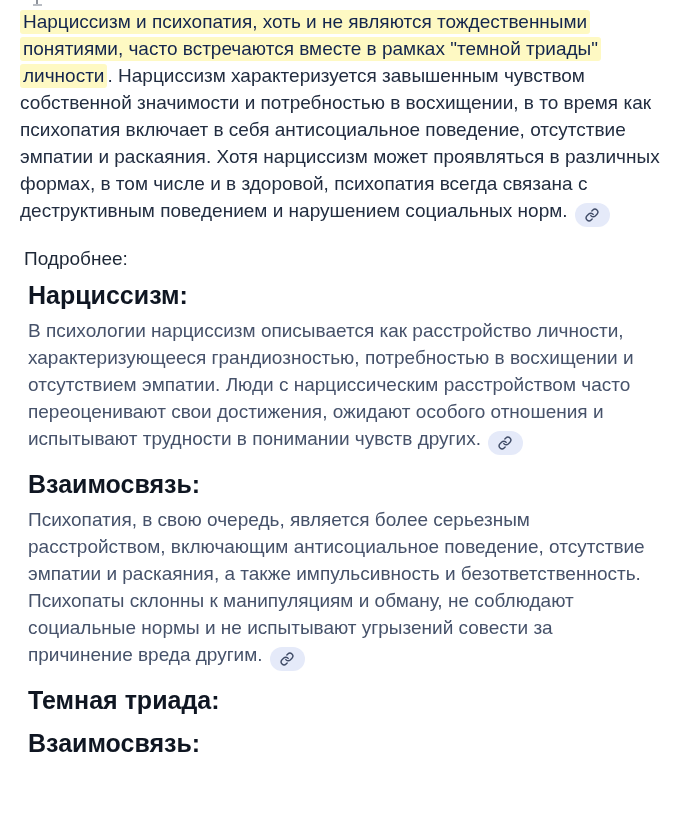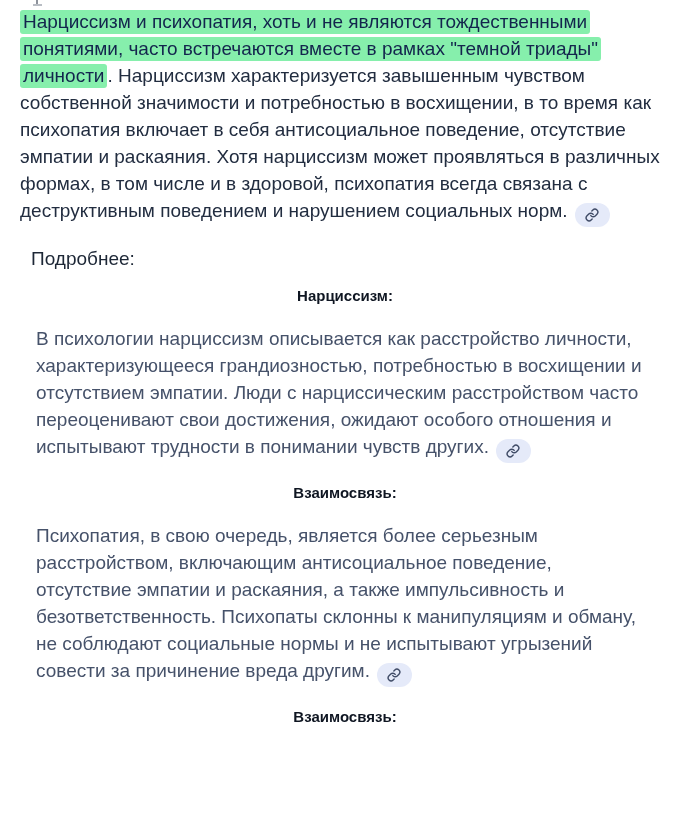--- a/index.html
+++ b/index.html
@@ -43,46 +43,45 @@
     width: 9px;
     height: 2px;
     background: #b9bdc4;
   }
 
   .summary {
     margin: 0 0 18px 0;
     color: #222d40;
   }
   .summary mark {
-    background: #86efac;
+    background: #fef9c3;
     color: #13254d;
     padding: 1px 3px 2px 3px;
     border-radius: 3px;
     -webkit-box-decoration-break: clone;
     box-decoration-break: clone;
   }
 
   .more-label {
-    margin: 0 0 10px 11px;
+    margin: 0 0 10px 4px;
     color: #1d2736;
   }
 
   .section {
     margin: 0 0 16px 0;
   }
   .section h3 {
     margin: 0 0 3px 8px;
-    font-size: 15px;
+    font-size: 25px;
     line-height: 27px;
     font-weight: bold;
     color: #0f1622;
-    text-align: center;
   }
   .section p {
-    margin: 16px;
+    margin: 8px;
     color: #46526a;
   }
 
   .link-pill {
     display: inline-flex;
     align-items: center;
     justify-content: center;
     width: 35px;
     height: 24px;
     border: none;
@@ -128,18 +127,19 @@
   <h3>Взаимосвязь:</h3>
   <p><span>Психопатия, в свою очередь, является более серьезным расстройством, включающим антисоциальное поведение, отсутствие эмпатии и раскаяния, а также импульсивность и безответственность. Психопаты склонны к манипуляциям и обману, не соблюдают социальные нормы и не испытывают угрызений совести за причинение вреда другим.</span><button class="link-pill">
         <svg width="14" height="14" viewBox="0 0 24 24" fill="none" stroke="#3f4b66" stroke-width="2.4" stroke-linecap="round" stroke-linejoin="round">
           <path d="M10 13a5 5 0 0 0 7.54.54l3-3a5 5 0 0 0-7.07-7.07l-1.72 1.71"></path>
           <path d="M14 11a5 5 0 0 0-7.54-.54l-3 3a5 5 0 0 0 7.07 7.07l1.71-1.71"></path>
         </svg>
       </button></p>
 </div>
 
 <div class="section">
+  <h3>Темная триада:</h3>
 </div>
 
 <div class="section">
   <h3>Взаимосвязь:</h3>
 
 </div>
 
 </body></html>

